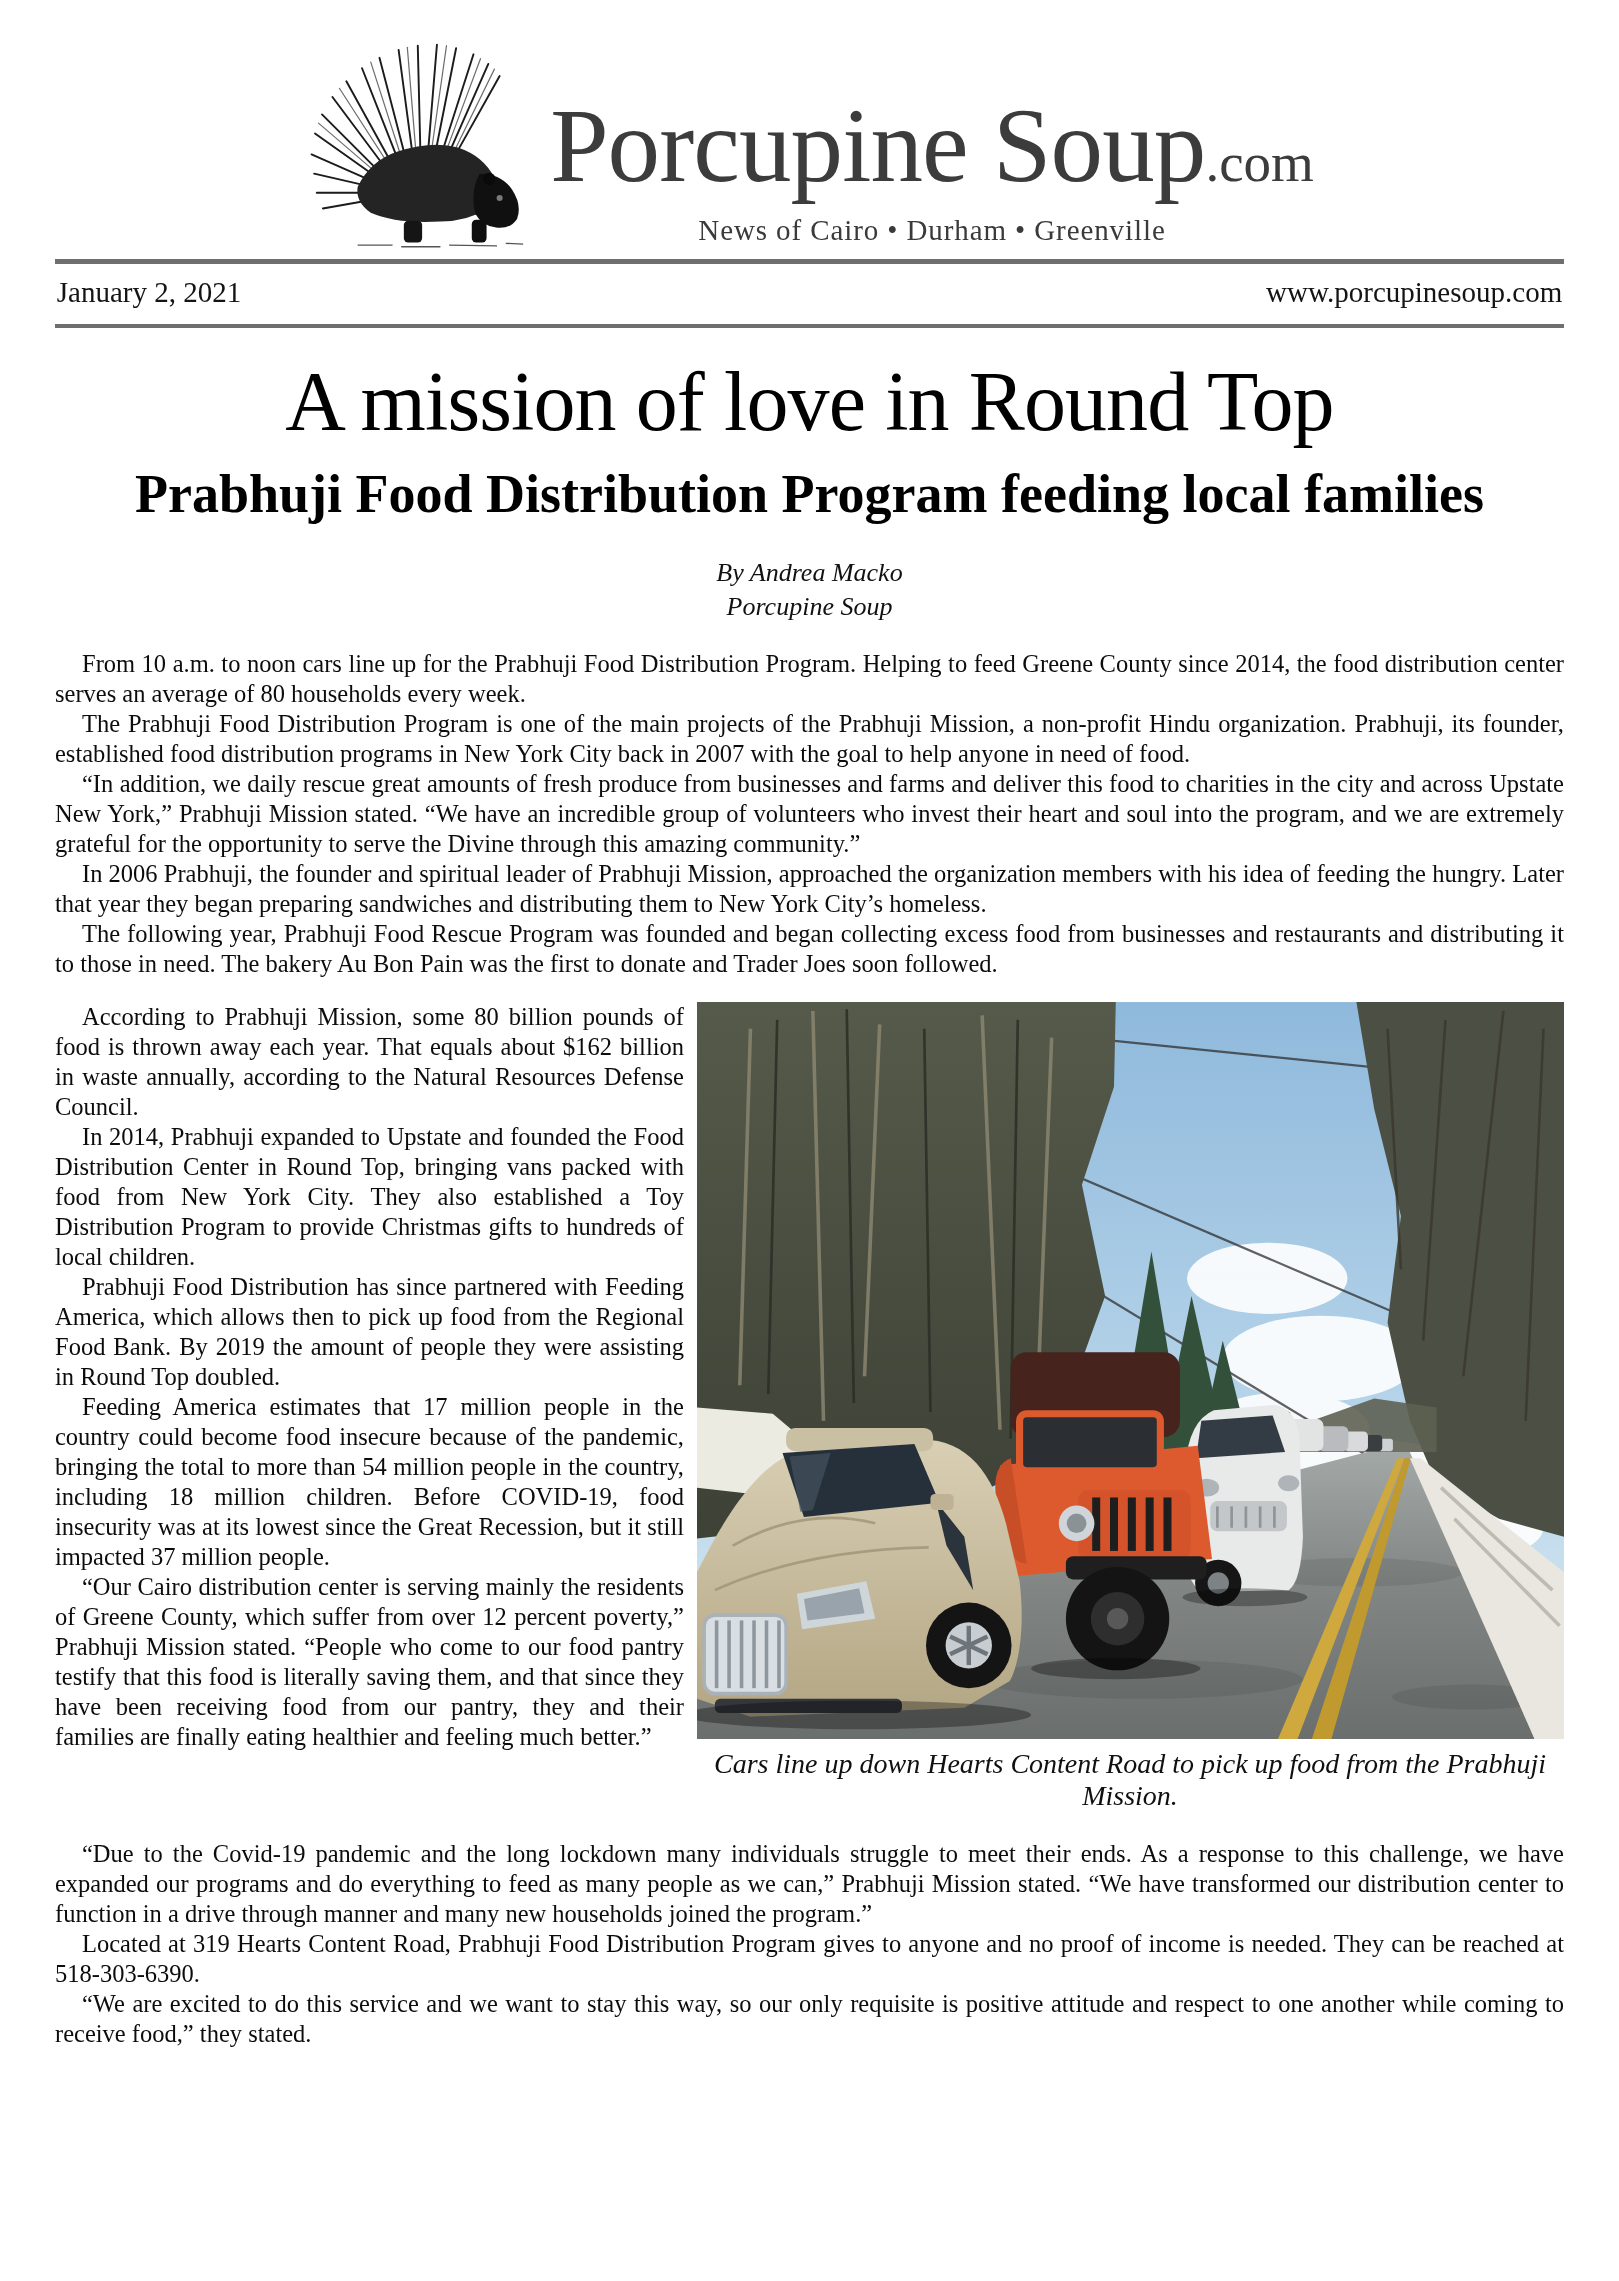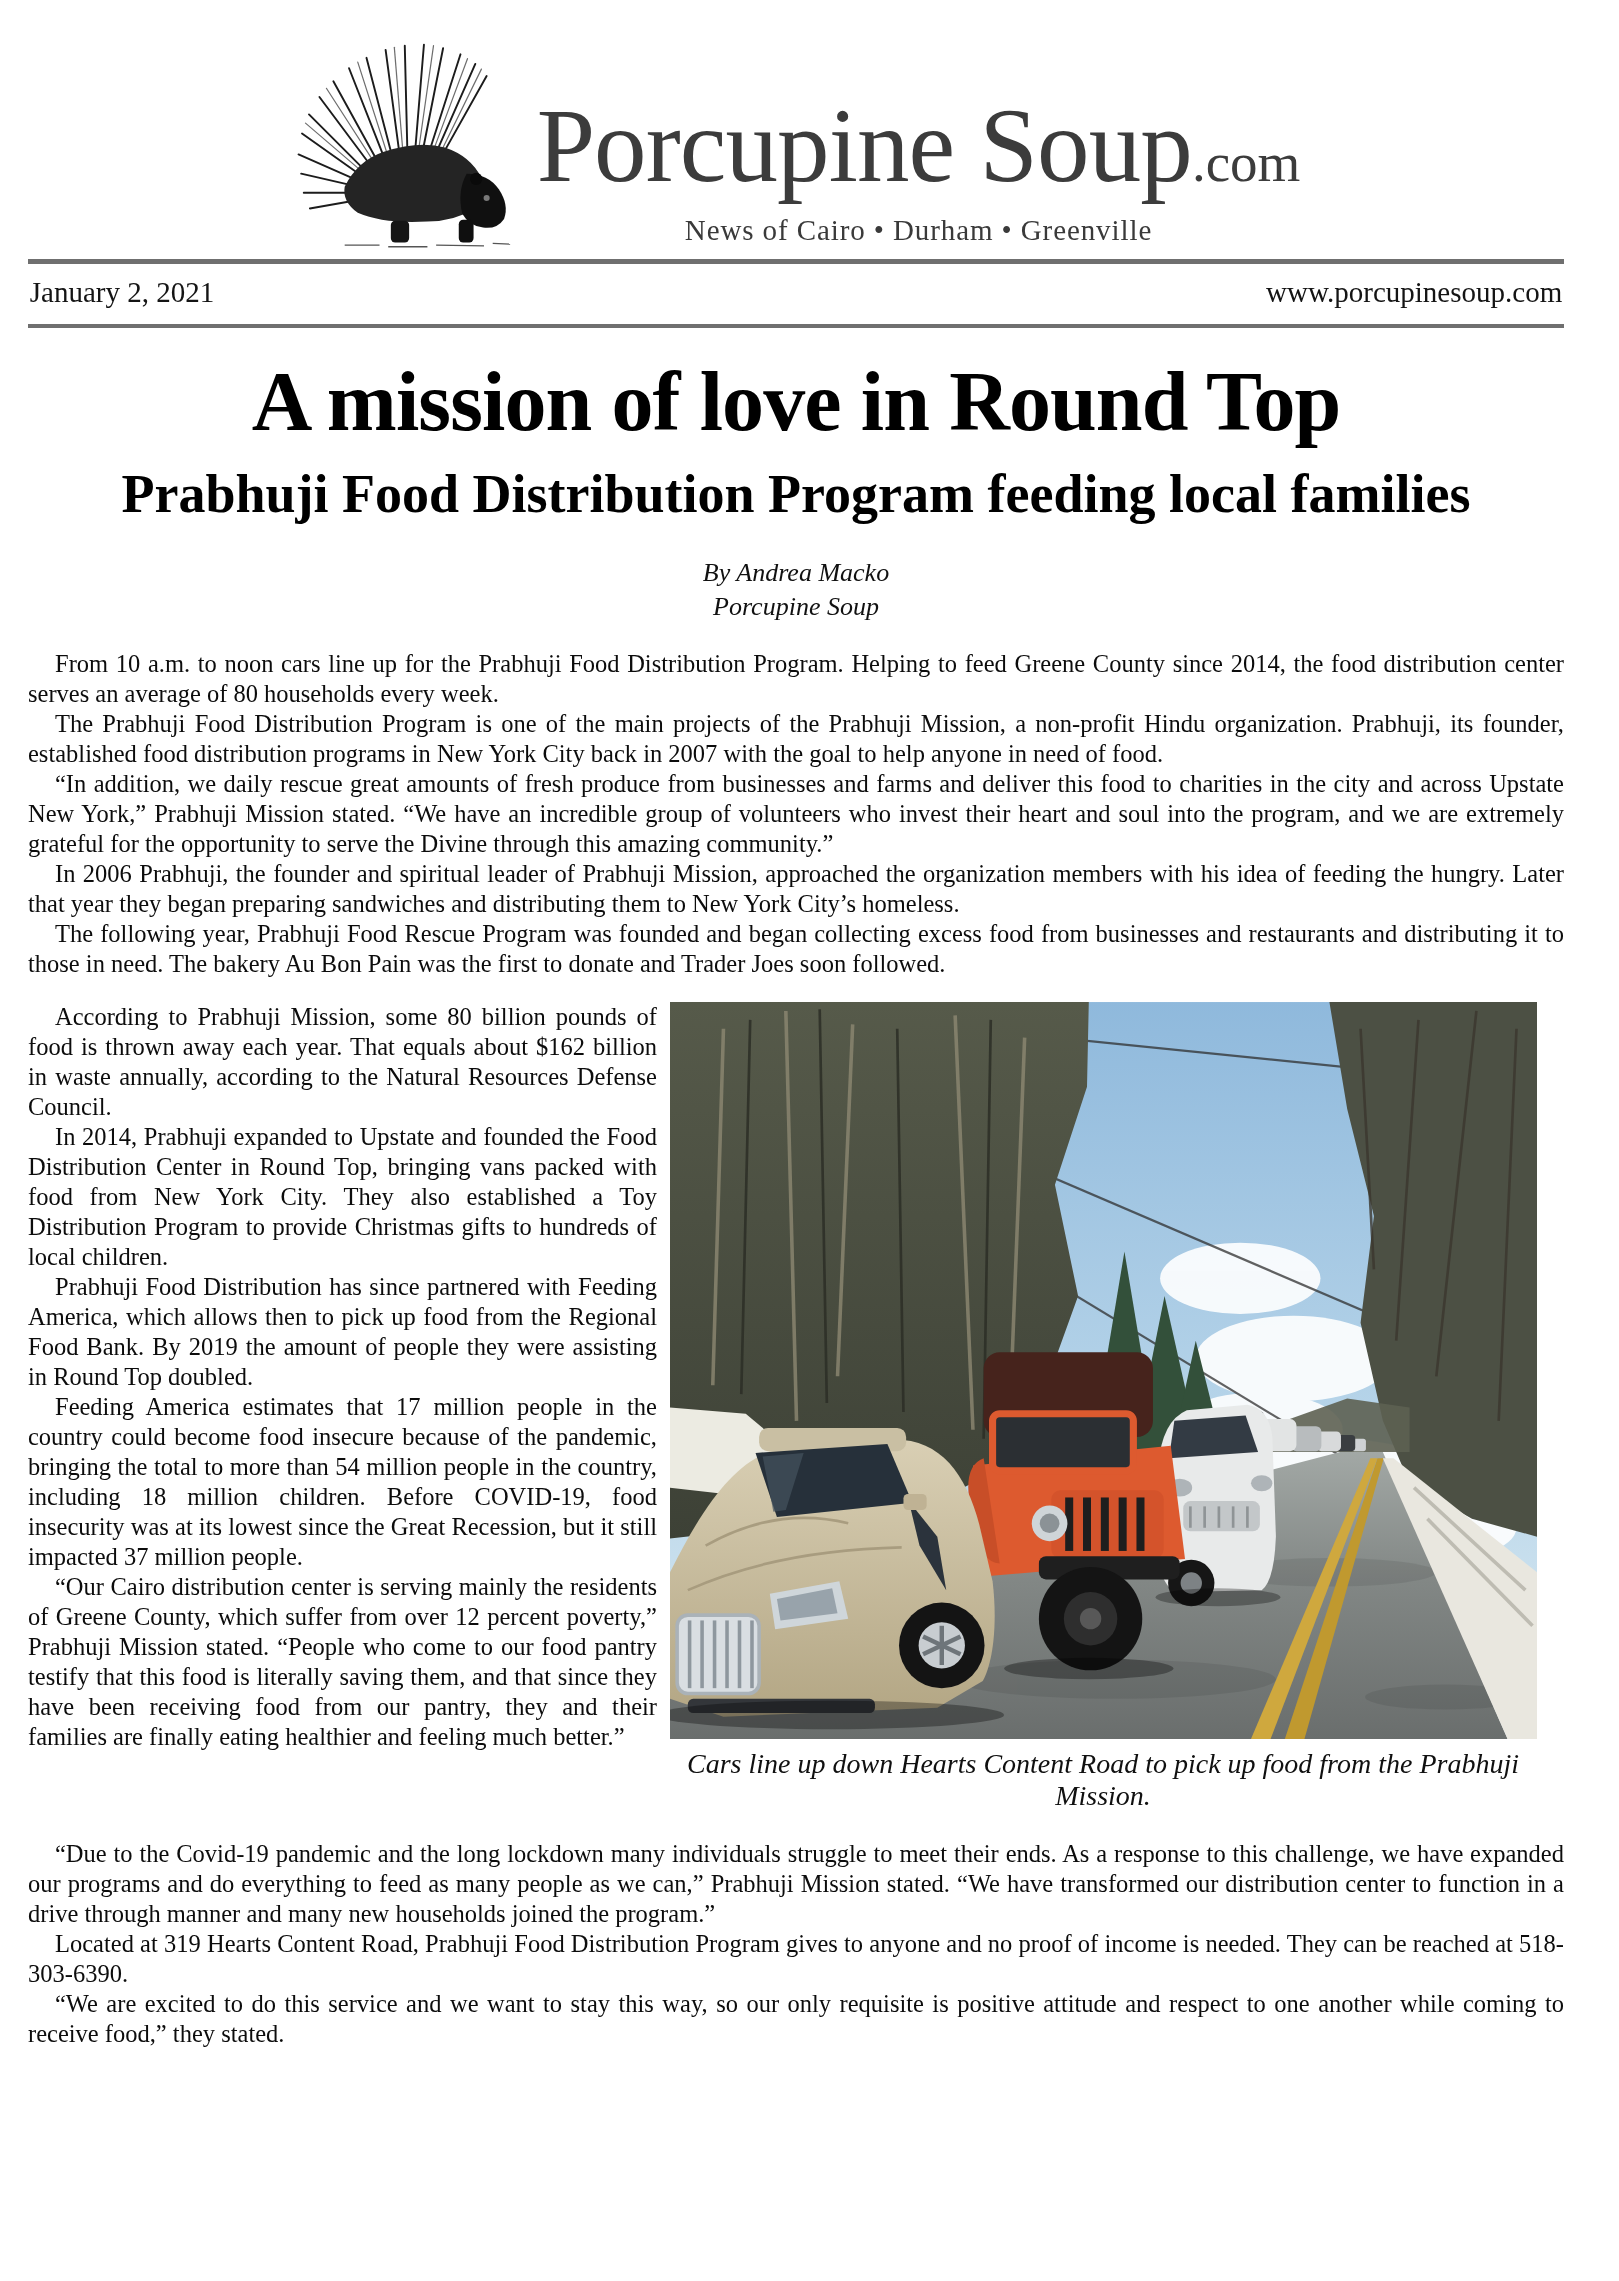--- a/index.html
+++ b/index.html
@@ -1,34 +1,34 @@
 <!DOCTYPE html>
 <html style="font-size:14.3px"><head>
 <meta charset="utf-8">
 <style>
   html,body{margin:0;padding:0;background:#ffffff;}
   .page{
     width:1619px;height:2281px;background:#ffffff;color:#111;
     font-family:"Liberation Serif","DejaVu Serif",serif;
-    position:relative;box-sizing:border-box;padding:43px 55px 0 28px;overflow:hidden;
+    position:relative;box-sizing:border-box;padding:43px 55px 0 55px;overflow:hidden;
   }
   
   .masthead{display:flex;justify-content:center;align-items:flex-end;gap:9px;}
   .porcupine{width:236px;height:209px;flex:0 0 auto;margin-bottom:-5.3px;}
   .logo-col{display:flex;flex-direction:column;align-items:center;}
   .logo-line{white-space:nowrap;color:#3c3c3c;line-height:1;}
   .logo-main{font-size:105px;letter-spacing:-0.9px;}
   .logo-suffix{font-size:55px;}
   .tagline{font-size:29px;color:#3a3a3a;margin-top:16px;letter-spacing:0.9px;}
   
   .rule{height:4.5px;background:#6f6f6f;margin-top:12.5px;}
   .date-row{display:flex;justify-content:space-between;align-items:baseline;
     font-size:29px;color:#141414;padding:12.5px 1.8px 14.3px 1.8px;}
   
-  .headline{font-size:84px;font-weight:bold;text-align:center;color:#000;
+  .headline{font-size:84px;font-weight:normal;text-align:center;color:#000;
     margin:30px 0 0 0;line-height:1.05;letter-spacing:-0.9px;}
   .subheadline{font-size:54px;text-align:center;color:#000;
     margin:19.6px 0 0 0;line-height:1.05;}
   .byline{font-size:26px;font-weight:normal;font-style:italic;text-align:center;margin-top:36px;}
   .byline-org{font-size:26px;font-style:italic;text-align:center;margin-top:3.6px;}
   
   .bodytext p{
     margin:0;font-size:24.5px;line-height:30px;text-align:justify;text-indent:27px;color:#0c0c0c;
   }
   .intro{margin-top:27px;}

